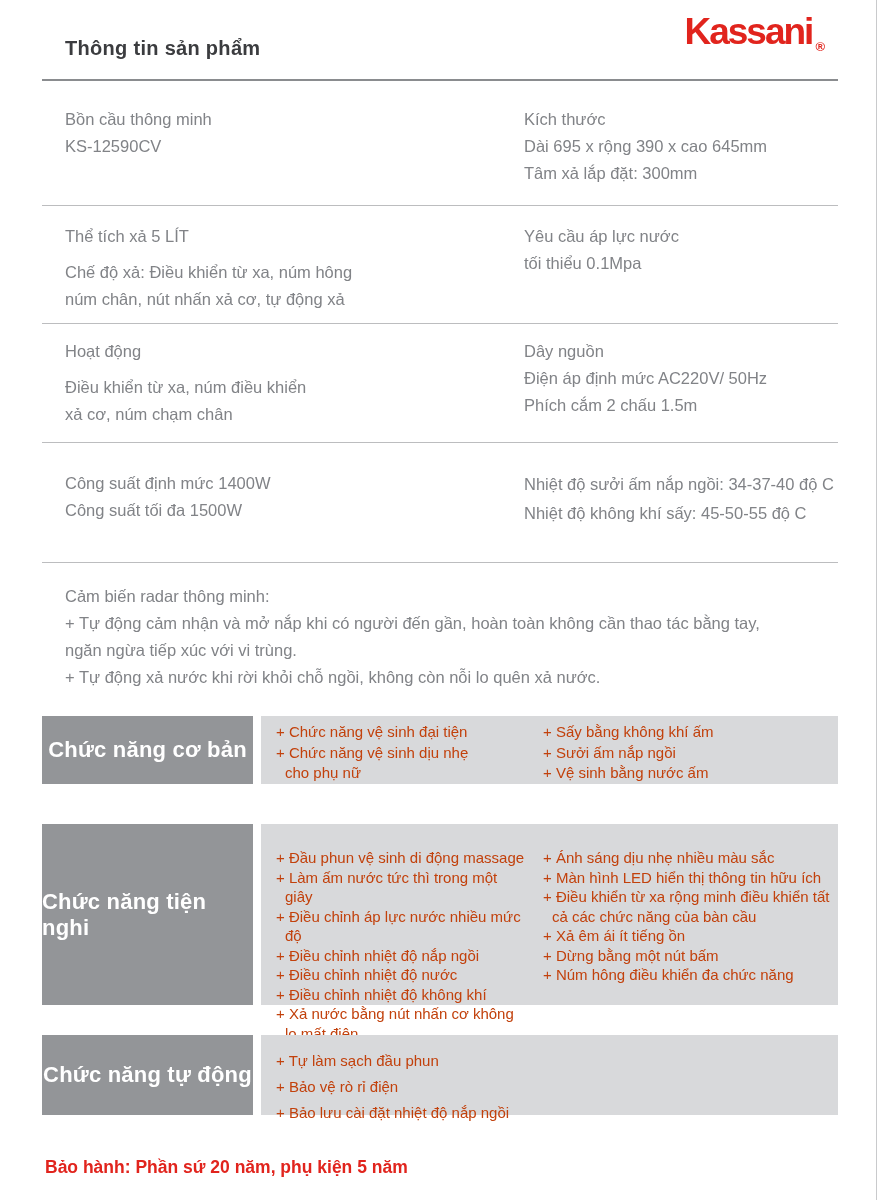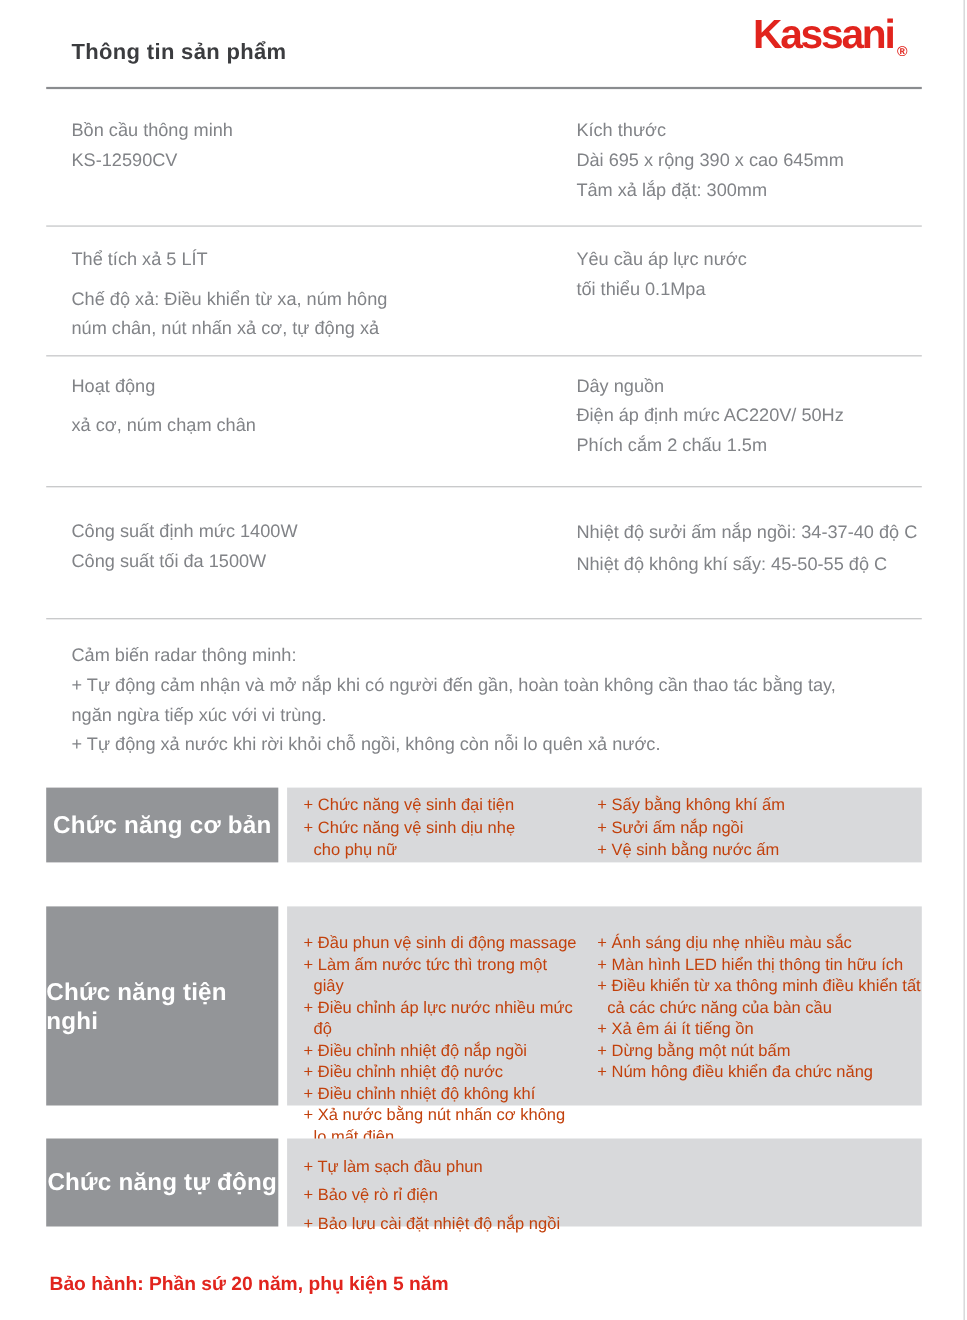--- a/index.html
+++ b/index.html
@@ -87,20 +87,21 @@
     <div class="rcol">
       <div class="line">Yêu cầu áp lực nước</div>
       <div class="line">tối thiểu 0.1Mpa</div>
     </div>
   </section>
 
   <section class="spec-row row3">
     <div class="lcol">
       <div class="line">Hoạt động</div>
       <div class="hgap"></div>
+      <div class="line">Điều khiển từ xa, núm điều khiển</div>
       <div class="line">xả cơ, núm chạm chân</div>
     </div>
     <div class="rcol">
       <div class="line">Dây nguồn</div>
       <div class="line">Điện áp định mức AC220V/ 50Hz</div>
       <div class="line">Phích cắm 2 chấu 1.5m</div>
     </div>
   </section>
 
   <section class="spec-row row4">
@@ -144,21 +145,21 @@
         <div class="fitem">+ Làm ấm nước tức thì trong một giây</div>
         <div class="fitem">+ Điều chỉnh áp lực nước nhiều mức độ</div>
         <div class="fitem">+ Điều chỉnh nhiệt độ nắp ngồi</div>
         <div class="fitem">+ Điều chỉnh nhiệt độ nước</div>
         <div class="fitem">+ Điều chỉnh nhiệt độ không khí</div>
         <div class="fitem">+ Xả nước bằng nút nhấn cơ không lo mất điện</div>
       </div>
       <div class="fcol2">
         <div class="fitem">+ Ánh sáng dịu nhẹ nhiều màu sắc</div>
         <div class="fitem">+ Màn hình LED hiển thị thông tin hữu ích</div>
-        <div class="fitem">+ Điều khiển từ xa thông minh điều khiển tất cả các chức năng của bàn cầu</div>
+        <div class="fitem">+ Điều khiển từ xa rộng minh điều khiển tất cả các chức năng của bàn cầu</div>
         <div class="fitem">+ Xả êm ái ít tiếng ồn</div>
         <div class="fitem">+ Dừng bằng một nút bấm</div>
         <div class="fitem">+ Núm hông điều khiển đa chức năng</div>
       </div>
     </div>
   </section>
 
   <section class="fblock b3">
     <div class="flabel">Chức năng tự động</div>
     <div class="fcontent">

